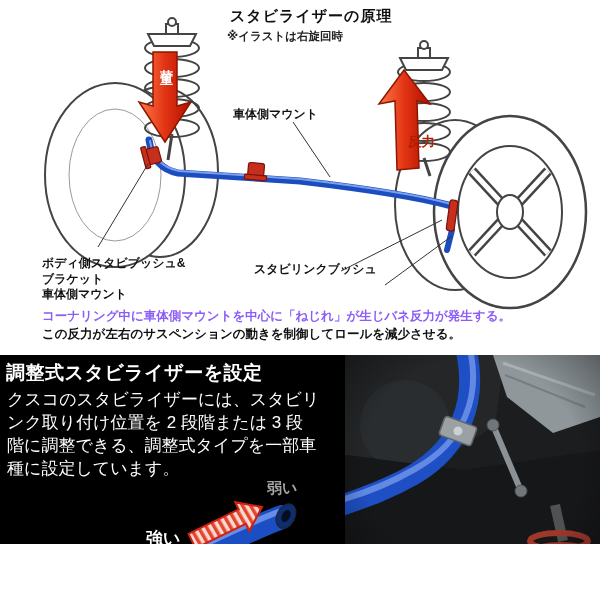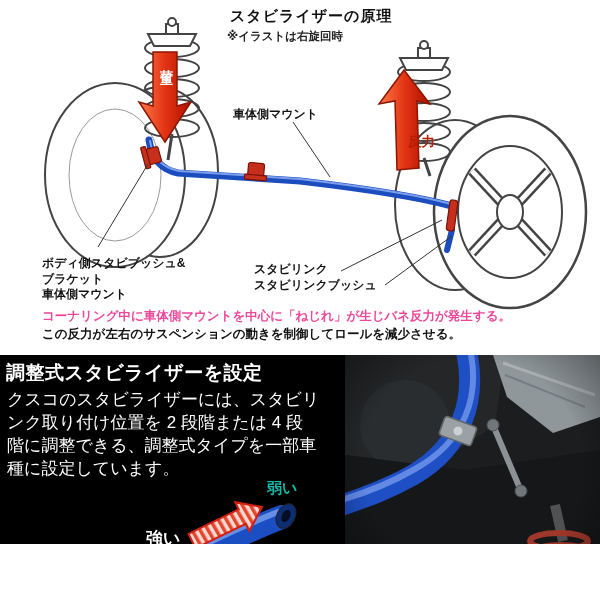--- a/index.html
+++ b/index.html
@@ -11,33 +11,33 @@
   .top svg{position:absolute;left:0;top:0;}
   .olabel{position:absolute;color:#111;white-space:nowrap;font-weight:bold;}
   .t-title{left:230px;top:7px;font-size:15px;font-weight:bold;letter-spacing:1px;}
   .t-note{left:227px;top:29px;font-size:11.5px;color:#222;}
   .t-load{left:157px;top:58px;writing-mode:vertical-rl;color:#fff;font-weight:bold;
           font-size:13px;letter-spacing:3px;}
   .t-stab{left:233px;top:106px;font-size:12px;font-weight:bold;}
   .t-react{left:408px;top:133px;font-size:13.5px;font-weight:bold;color:#b51e00;}
   .t-bodymount{left:42px;top:244px;font-size:12px;font-weight:bold;line-height:15.5px;margin-top:12px;}
   .t-link{left:254px;top:262px;font-size:12px;font-weight:bold;line-height:15.5px;}
-  .t-cap1{left:42px;top:308px;font-size:12.5px;color:#ec4899;}
+  .t-cap1{left:42px;top:308px;font-size:12.5px;color:#8b5cf6;}
   .t-cap2{left:42px;top:326px;font-size:12.5px;color:#111;}
 
   
   .bottom{position:absolute;left:0;top:355px;width:600px;height:245px;display:flex;background:#000;}
   .panel-left{position:relative;width:345px;height:245px;background:#000;color:#fff;overflow:hidden;}
   .panel-left svg{position:absolute;left:0;top:0;}
   .p-title{position:absolute;left:6px;top:5px;font-size:19px;font-weight:bold;white-space:nowrap;letter-spacing:0.5px;}
   .p-body{position:absolute;left:7px;top:33px;font-size:17px;line-height:23px;}
   .p-body div{white-space:nowrap;}
   .p-strong{position:absolute;left:146px;top:172px;font-size:17px;font-weight:bold;color:#fff;
             text-shadow:1px 1px 2px #000;}
-  .p-weak{position:absolute;left:267px;top:124px;font-size:15px;font-weight:bold;color:#14b8a6;
+  .p-weak{position:absolute;left:267px;top:124px;font-size:15px;font-weight:bold;color:#a3a3a3;
           text-shadow:1px 1px 2px #000;}
   .photo{position:relative;width:255px;height:245px;overflow:hidden;background:#181818;}
 </style>
 </head>
 <body>
 
 <div class="page">
 
   <section class="top">
     <svg width="600" height="355" viewBox="0 0 600 355">
@@ -135,21 +135,20 @@
     <div class="olabel t-note">※イラストは右旋回時</div>
     <div class="olabel t-load">荷重</div>
     <div class="olabel t-stab">車体側マウント</div>
     <div class="olabel t-react">反力</div>
     <div class="olabel t-bodymount">
       <div>ボディ側スタビブッシュ&amp;</div>
       <div>ブラケット</div>
       <div>車体側マウント</div>
     </div>
     <div class="olabel t-link">
-      <div>スタビリンク</div>
       <div>スタビリンクブッシュ</div>
     </div>
     <div class="olabel t-cap1">コーナリング中に車体側マウントを中心に「ねじれ」が生じバネ反力が発生する。</div>
     <div class="olabel t-cap2">この反力が左右のサスペンションの動きを制御してロールを減少させる。</div>
   </section>
 
   <section class="bottom">
 
     <div class="panel-left">
       <svg width="345" height="245" viewBox="0 0 345 245">
@@ -169,21 +168,21 @@
             <ellipse cx="286" cy="161" rx="4" ry="6.5" fill="#060d20"></ellipse>
           </g>
         </g>
 
         <polygon points="188.5,178.8 238.7,154.4 235.2,147.2 262,152 249.2,176 245.7,168.8 195.5,193.2" fill="url(#redstripes)" stroke="#d21f10" stroke-width="2"></polygon>
       </svg>
 
       <div class="p-title">調整式スタビライザーを設定</div>
       <div class="p-body">
         <div>クスコのスタビライザーには、スタビリ</div>
-        <div>ンク取り付け位置を 2 段階または 4 段</div>
+        <div>ンク取り付け位置を 2 段階または 3 段</div>
         <div>階に調整できる、調整式タイプを一部車</div>
         <div>種に設定しています。</div>
       </div>
       <div class="p-strong">強い</div>
       <div class="p-weak">弱い</div>
     </div>
 
     <div class="photo">
       <svg width="255" height="245" viewBox="0 0 255 245">
         <defs>

